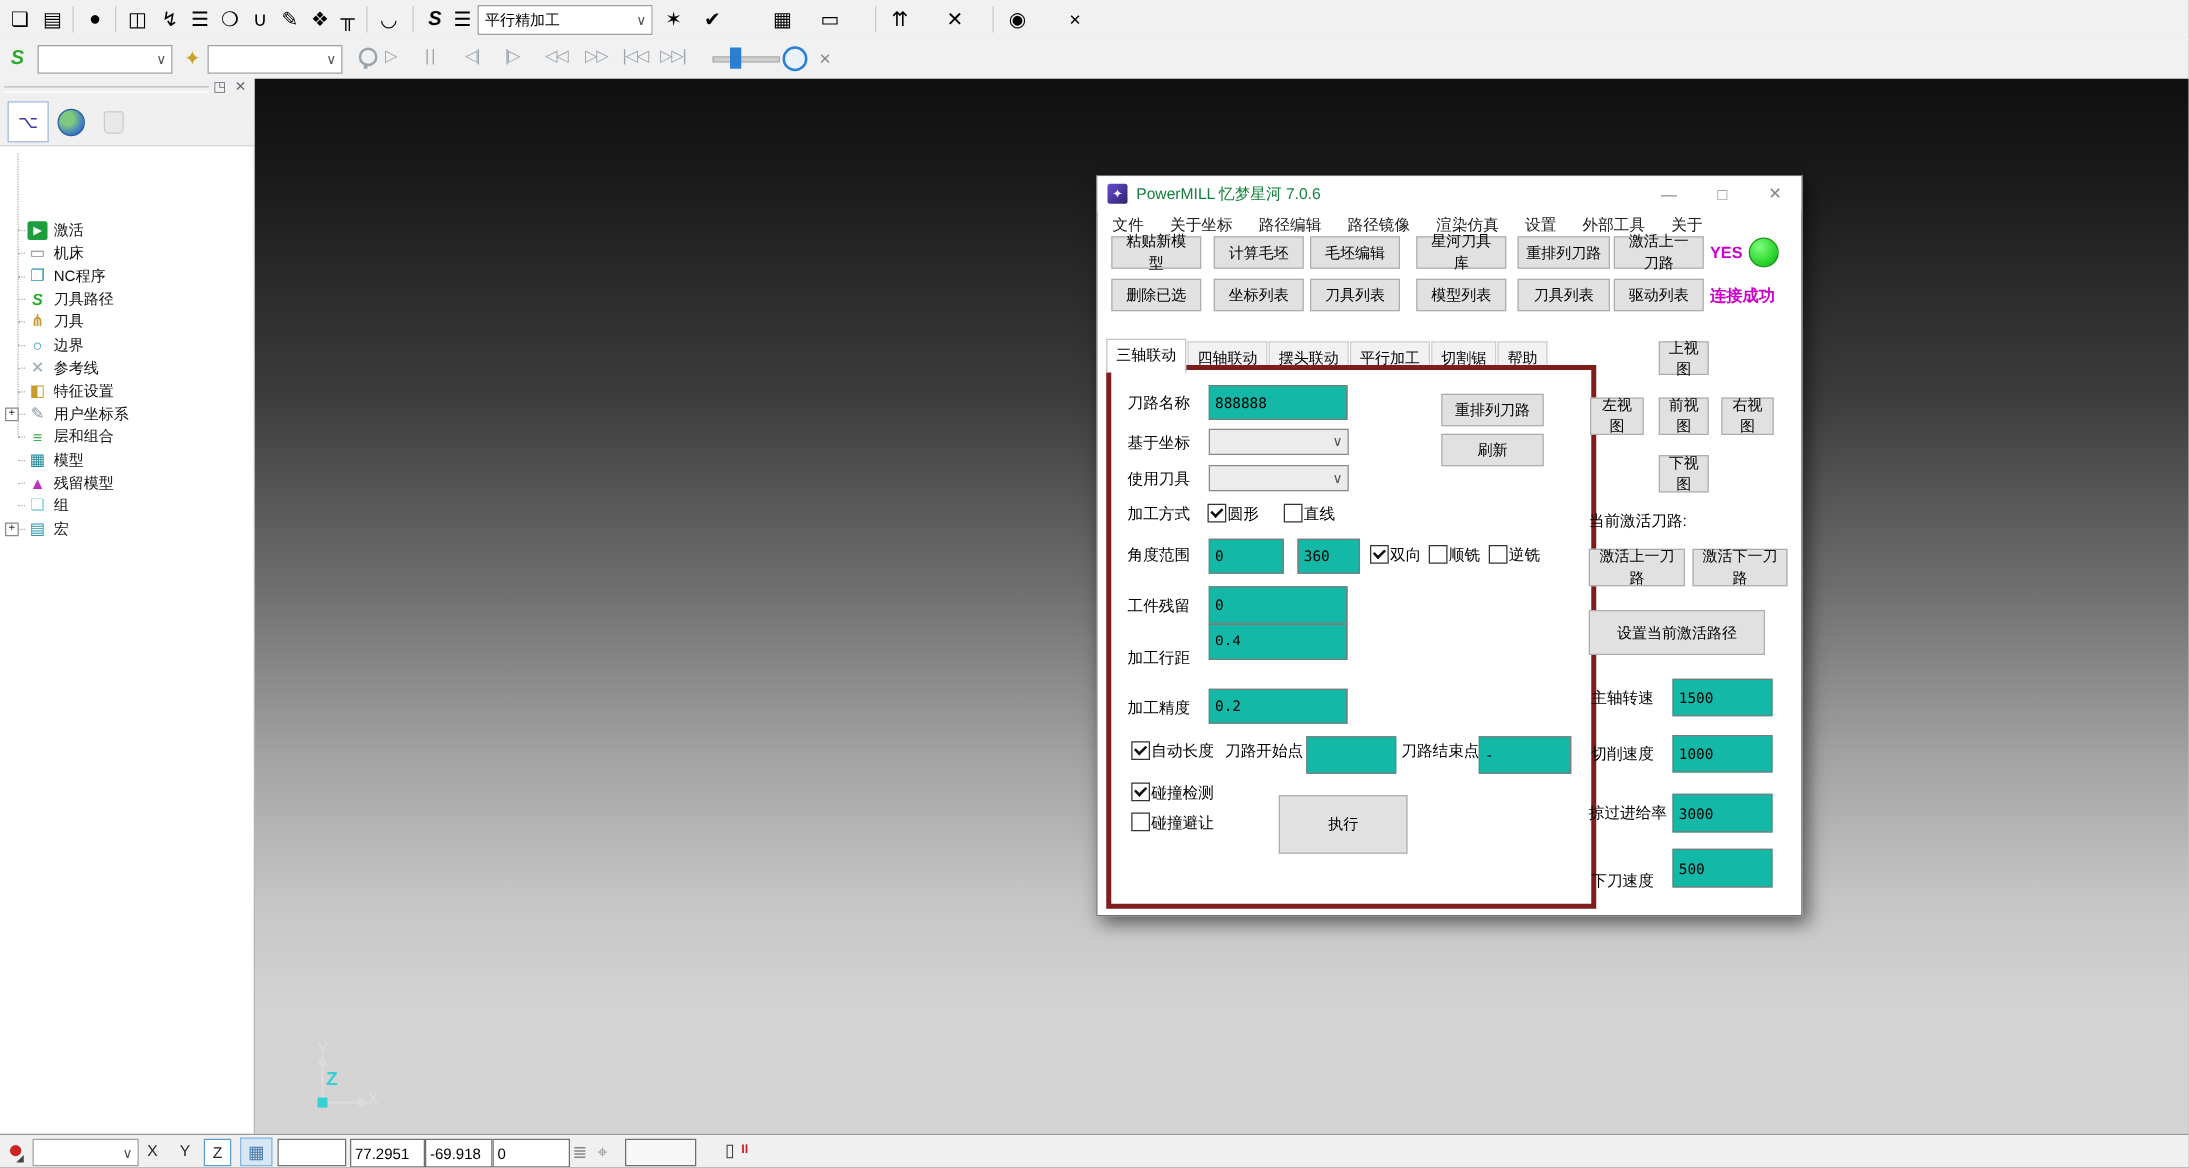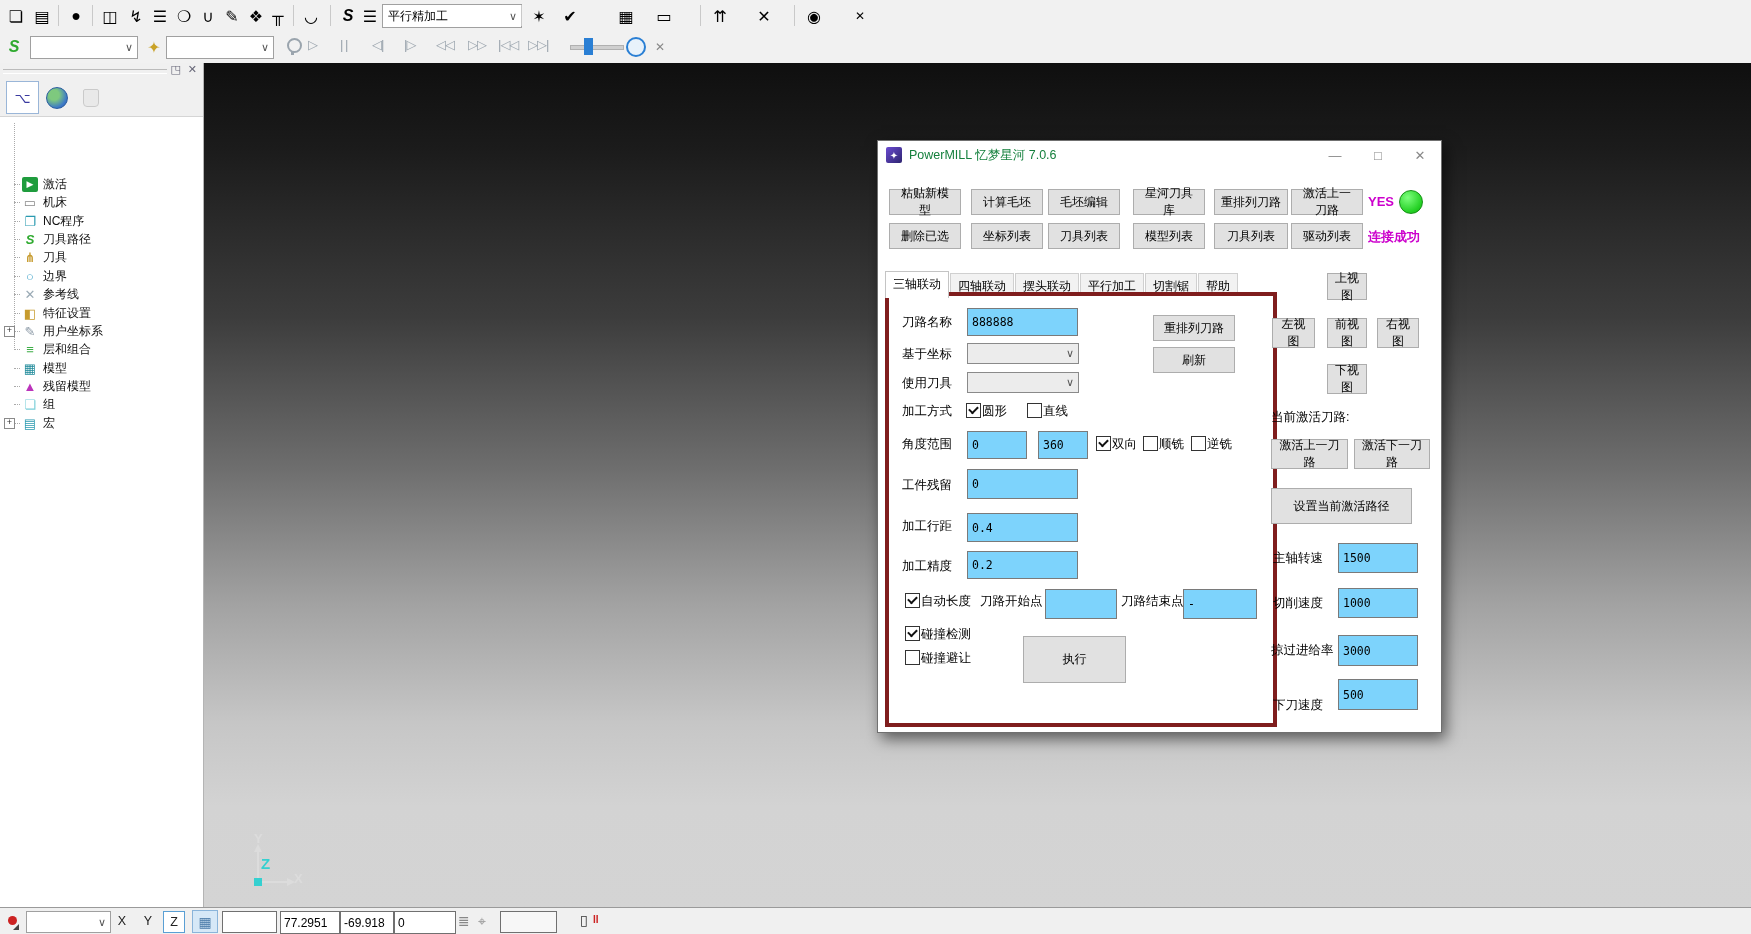--- a/index.html
+++ b/index.html
@@ -51,21 +51,21 @@
   .btn{position:absolute;background:#e1e1e1;border:1px solid #adadad;display:flex;align-items:center;justify-content:center;
        font-size:12px;color:#000;cursor:default;}
   .magenta{color:#cc00cc;font-weight:bold;}
   .ledgreen{position:absolute;width:22px;height:22px;border-radius:50%;border:1px solid #179117;
             background:radial-gradient(circle at 35% 30%,#7dff7d,#22cf22 70%,#14a814);}
   .dtab{border:1px solid #d0d0d0;border-bottom:none;background:#f2f2f2;padding:4px 7px 3px;font-size:12px;margin-right:1px;}
   .dtab.sel{background:#fff;position:relative;z-index:2;padding-bottom:5px;border-color:#c4c4c4;}
   #tabrow{position:absolute;left:7px;top:130px;display:flex;align-items:flex-end;}
   #tpanel{position:absolute;left:7px;top:151px;width:384px;height:427px;border:4px solid #7f1d1d;background:#fff;}
   .flbl{position:absolute;font-size:12.5px;color:#000;white-space:nowrap;}
-  .inp{position:absolute;background:#7dd3fc;border:1px solid #7a7a7a;display:flex;align-items:center;
+  .inp{position:absolute;background:#14b8a6;border:1px solid #7a7a7a;display:flex;align-items:center;
        padding-left:4px;font-size:11.5px;font-family:"DejaVu Sans Mono","Liberation Mono",monospace;}
   .chk{position:absolute;width:13px;height:13px;background:#fff;border:1px solid #333;}
   .chk.on::after{content:"";position:absolute;left:2px;top:2px;width:7px;height:4px;
        border-left:2px solid #111;border-bottom:2px solid #111;transform:rotate(-45deg);}
   
   #sbar{position:absolute;left:0;bottom:0;width:100%;height:26px;background:#f0f0f0;border-top:1px solid #9a9a9a;}
   .axisbtn{position:absolute;top:3px;width:20px;height:20px;display:flex;align-items:center;justify-content:center;
            font-size:12.5px;color:#222;}
   .axisbtn.active{border:1px solid #5a9fd4;background:#fff;}
   .sinp{position:absolute;top:3px;background:#fff;border:1px solid #707070;display:flex;align-items:center;
@@ -255,20 +255,30 @@
 
   <div id="dlg">
     <div id="dtitle">
       <span class="dicon">✦</span>
       <span class="dtxt">PowerMILL 忆梦星河  7.0.6</span>
     </div>
     <span class="wbtn" style="left:440px">—</span>
     <span class="wbtn" style="left:483px">□</span>
     <span class="wbtn" style="left:525px">✕</span>
 
+    <div id="dmenu">
+      <span class="mitem">文件</span>
+      <span class="mitem">关于坐标</span>
+      <span class="mitem">路径编辑</span>
+      <span class="mitem">路径镜像</span>
+      <span class="mitem">渲染仿真</span>
+      <span class="mitem">设置</span>
+      <span class="mitem">外部工具</span>
+      <span class="mitem">关于</span>
+    </div>
 
     <button class="btn" style="left:11px;top:48px;width:72px;height:26px;">粘贴新模型</button>
     <button class="btn" style="left:93px;top:48px;width:72px;height:26px;">计算毛坯</button>
     <button class="btn" style="left:170px;top:48px;width:72px;height:26px;">毛坯编辑</button>
     <button class="btn" style="left:255px;top:48px;width:72px;height:26px;">星河刀具库</button>
     <button class="btn" style="left:336px;top:48px;width:74px;height:26px;">重排列刀路</button>
     <button class="btn" style="left:413px;top:48px;width:72px;height:26px;">激活上一刀路</button>
     <span class="abs magenta" style="left:490px;top:53px;font-size:13px;">YES</span>
     <span class="ledgreen" style="left:521px;top:49px;"></span>
 
@@ -318,21 +328,21 @@
       <span class="flbl" style="left:223px;top:140px;">双向</span>
       <span class="chk" style="left:254px;top:140px;"></span>
       <span class="flbl" style="left:270px;top:140px;">顺铣</span>
       <span class="chk" style="left:302px;top:140px;"></span>
       <span class="flbl" style="left:318px;top:140px;">逆铣</span>
 
       <span class="flbl" style="left:13px;top:181px;">工件残留</span>
       <div class="inp" style="left:78px;top:173px;width:105px;height:28px;">0</div>
 
       <span class="flbl" style="left:13px;top:222px;">加工行距</span>
-      <div class="inp" style="left:78px;top:217px;width:105px;height:27px;">0.4</div>
+      <div class="inp" style="left:78px;top:203px;width:105px;height:27px;font-family:Liberation Mono, monospace;">0.4</div>
 
       <span class="flbl" style="left:13px;top:262px;">加工精度</span>
       <div class="inp" style="left:78px;top:255px;width:105px;height:26px;">0.2</div>
 
       <span class="chk on" style="left:16px;top:297px;"></span>
       <span class="flbl" style="left:32px;top:297px;">自动长度</span>
       <span class="flbl" style="left:91px;top:297px;">刀路开始点</span>
       <div class="inp" style="left:156px;top:293px;width:66px;height:28px;"></div>
       <span class="flbl" style="left:232px;top:297px;">刀路结束点</span>
       <div class="inp" style="left:294px;top:293px;width:68px;height:28px;">-</div>

